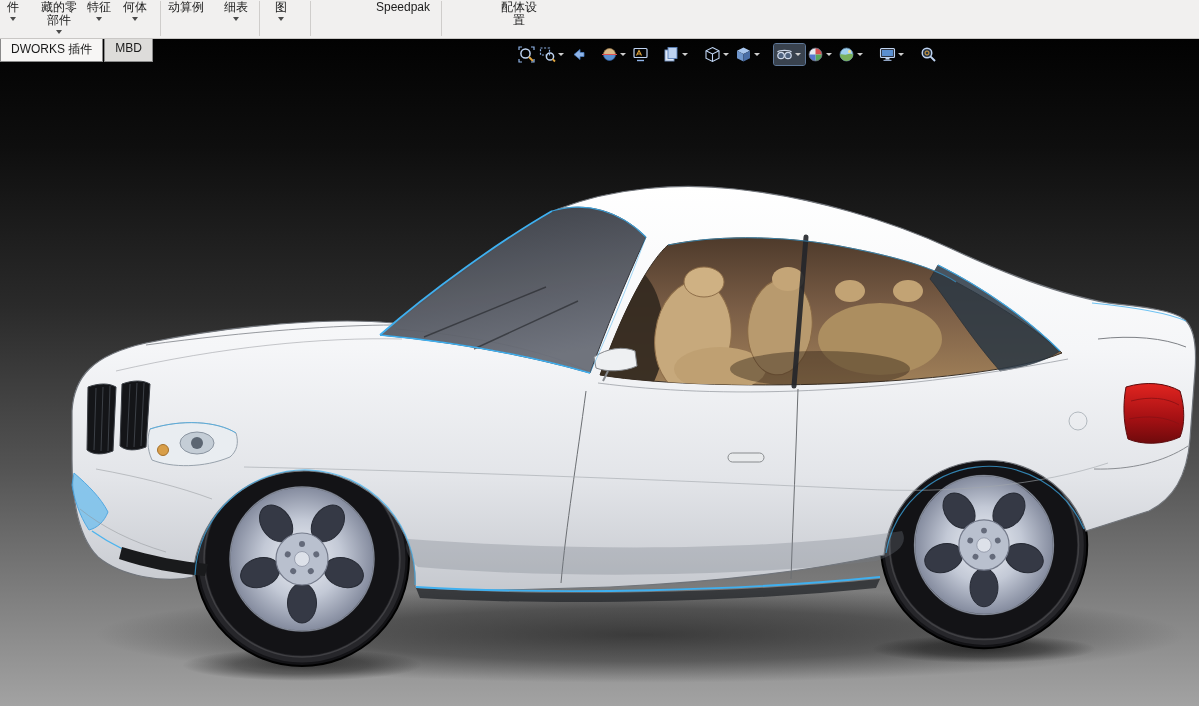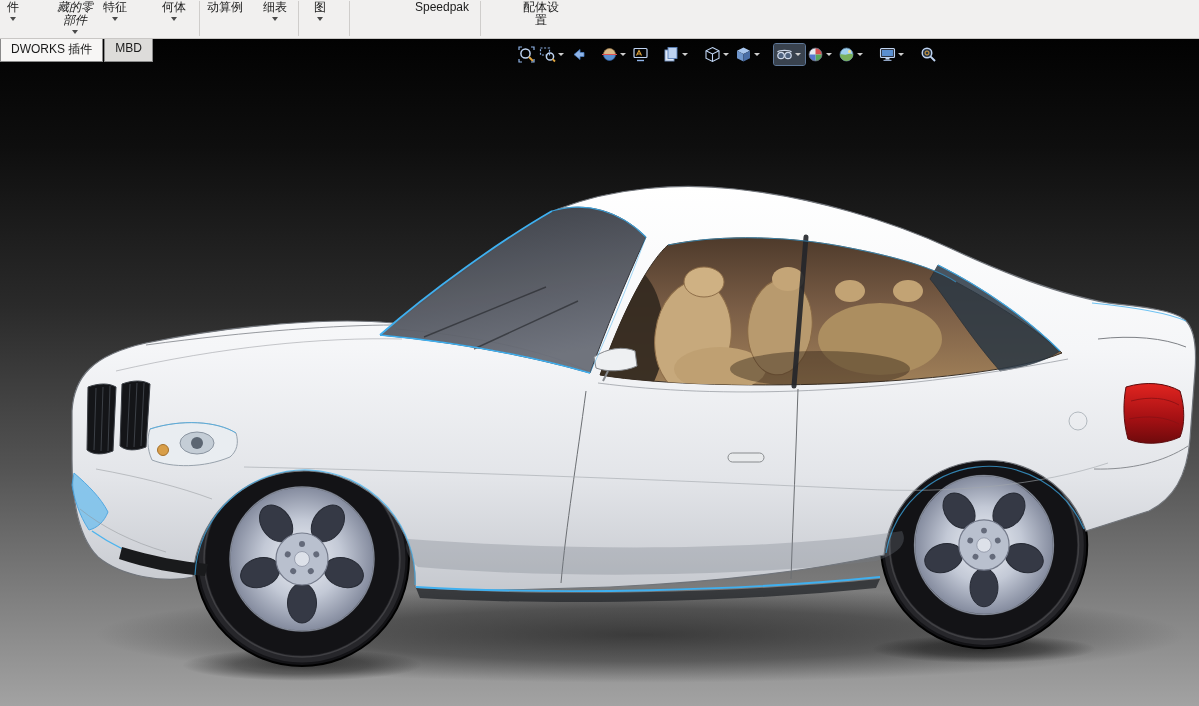--- a/index.html
+++ b/index.html
@@ -36,30 +36,30 @@
 </head>
 <body>
 
 <div class="page">
 
   <div class="ribbon" id="ribbon">
       <div class="ribbon-group">
         <span>件</span>
         <div class="ribbon-arrow"></div>
       </div>
-      <div class="ribbon-group" style="margin-left: 28px; font-style: italic;">
+      <div class="ribbon-group" style="margin-left: 12px;">
         <span>藏的零</span>
         <span>部件</span>
         <div class="ribbon-arrow"></div>
       </div>
       <div class="ribbon-group" style="">
         <span>特征</span>
         <div class="ribbon-arrow"></div>
       </div>
-      <div class="ribbon-group" style="margin-left: 25px;">
+      <div class="ribbon-group" style="margin-left: 2px;">
         <span>何体</span>
         <div class="ribbon-arrow"></div>
       </div>
       <div class="ribbon-sep" style="margin-left: 8px;"></div>
       <div class="ribbon-group" style="">
         <span>动算例</span>
       </div>
       <div class="ribbon-group" style="margin-left: 10px;">
         <span>细表</span>
         <div class="ribbon-arrow"></div>
@@ -67,21 +67,21 @@
       <div class="ribbon-sep" style="margin-left: 6px;"></div>
       <div class="ribbon-group" style="margin-left: 8px;">
         <span>图</span>
         <div class="ribbon-arrow"></div>
       </div>
       <div class="ribbon-sep" style="margin-left: 18px;"></div>
       <div class="ribbon-group" style="margin-left: 58px;">
         <span>Speedpak</span>
       </div>
       <div class="ribbon-sep" style="margin-left: 6px;"></div>
-      <div class="ribbon-group" style="margin-left: 35px;">
+      <div class="ribbon-group" style="margin-left: 52px;">
         <span>配体设</span>
         <span>置</span>
       </div>
     </div>
 
   <div class="viewport">
 
     <div class="tabs" id="tabs">
         <div class="tab active">DWORKS 插件</div>
         <div class="tab">MBD</div>

